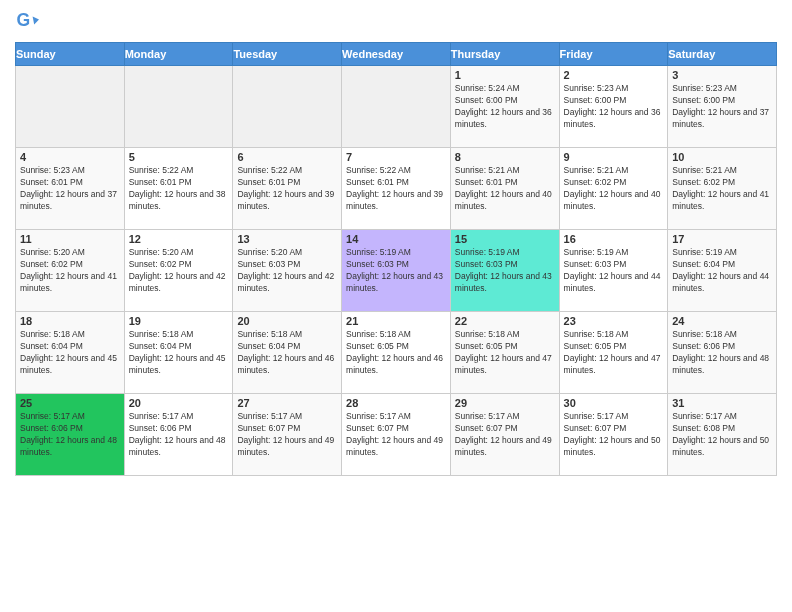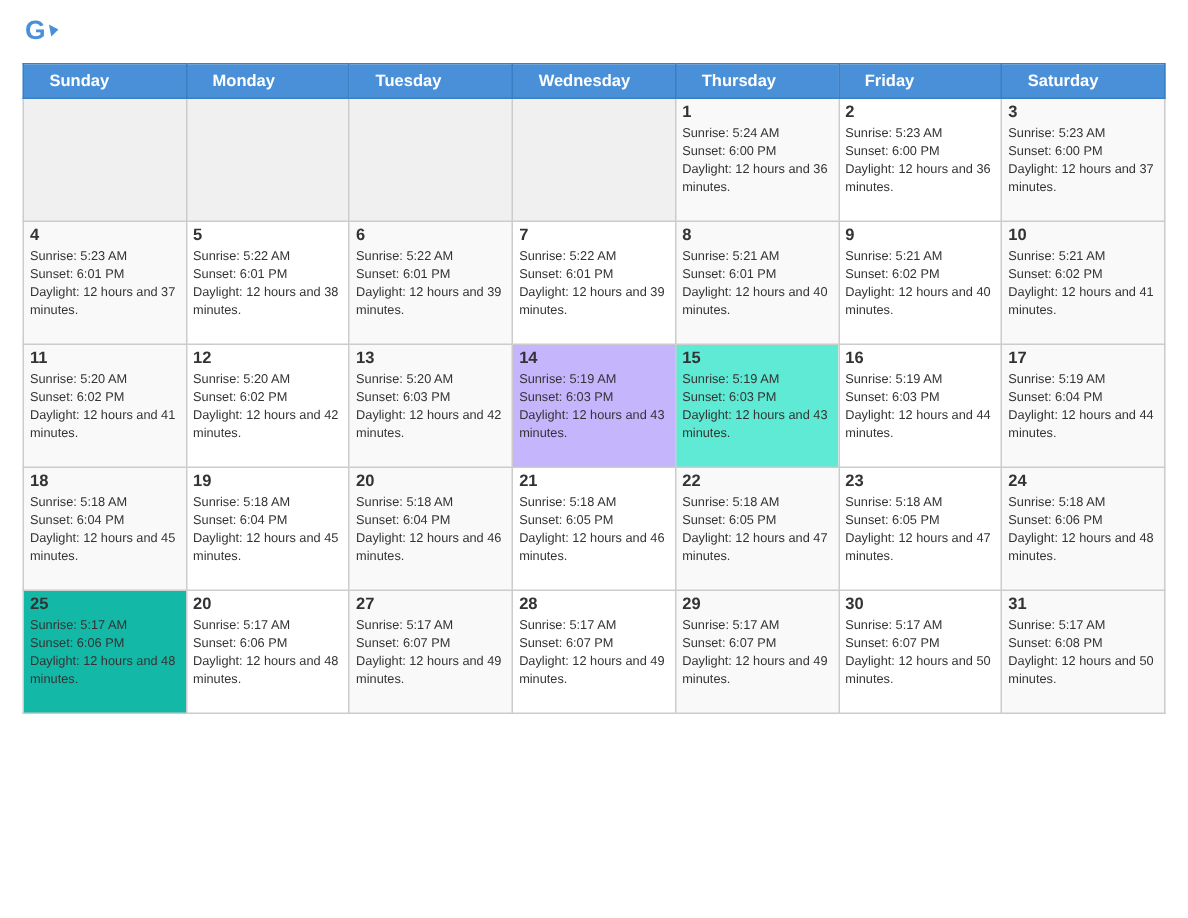--- a/index.html
+++ b/index.html
@@ -50,21 +50,21 @@
     table {
       width: 100%;
       border-collapse: collapse;
       table-layout: fixed;
     }
     th {
       background-color: #4a90d9;
       color: #fff;
       font-size: 11px;
       font-weight: bold;
-      padding: 5px 17px;
+      padding: 5px 0;
       text-align: left;
       border: 1px solid #3a7fc1;
     }
     td {
       border: 1px solid #ccc;
       vertical-align: top;
       padding: 3px 4px;
       font-size: 9px;
       color: #333;
       height: 82px;
@@ -226,21 +226,21 @@
           <td style="background: rgb(255, 255, 255); margin-top: 13px;">
             <span class="day-num">23</span>
             <div class="day-info">Sunrise: 5:18 AM<br>Sunset: 6:05 PM<br>Daylight: 12 hours and 47 minutes.</div>
           </td>
           <td style="background: rgb(249, 249, 249);">
             <span class="day-num">24</span>
             <div class="day-info">Sunrise: 5:18 AM<br>Sunset: 6:06 PM<br>Daylight: 12 hours and 48 minutes.</div>
           </td>
         </tr>
         <tr>
-          <td style="background: #14b8a6;">
+          <td style="background: #22c55e;">
             <span class="day-num">25</span>
             <div class="day-info">Sunrise: 5:17 AM<br>Sunset: 6:06 PM<br>Daylight: 12 hours and 48 minutes.</div>
           </td>
           <td style="background: rgb(255, 255, 255);">
             <span class="day-num">20</span>
             <div class="day-info">Sunrise: 5:17 AM<br>Sunset: 6:06 PM<br>Daylight: 12 hours and 48 minutes.</div>
           </td>
           <td style="background: rgb(249, 249, 249);">
             <span class="day-num">27</span>
             <div class="day-info">Sunrise: 5:17 AM<br>Sunset: 6:07 PM<br>Daylight: 12 hours and 49 minutes.</div>

